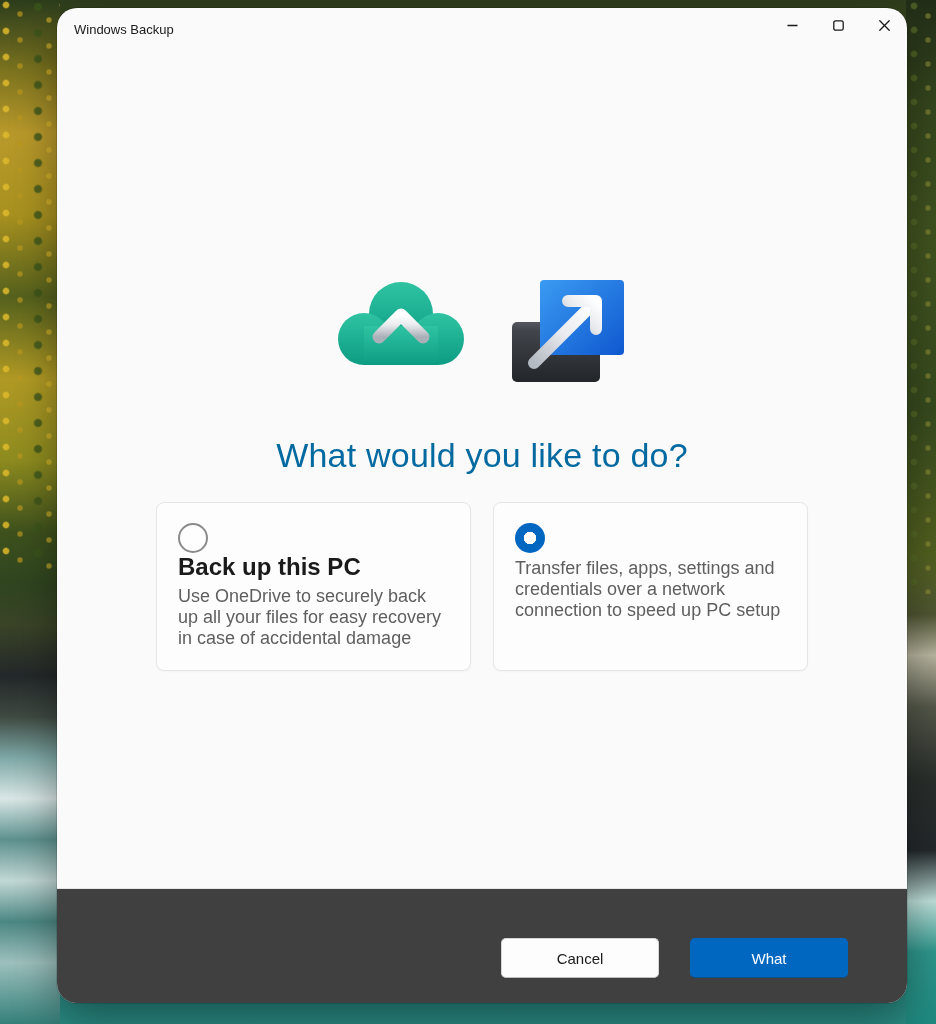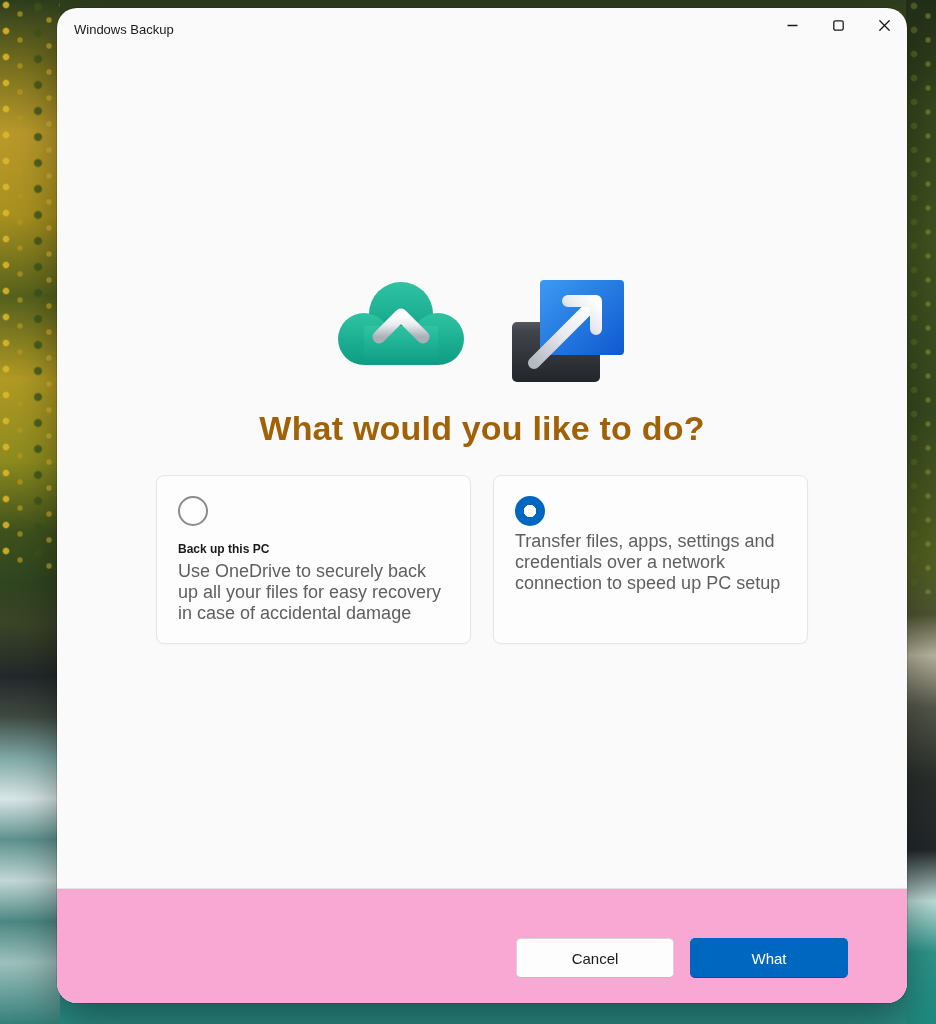--- a/index.html
+++ b/index.html
@@ -66,43 +66,43 @@
   .ctrl-btn {
     width:46px; height:34px; display:flex; align-items:center; justify-content:center;
     background:transparent; border:none; cursor:default; color:#1a1a1a;
   }
   .ctrl-btn svg { display:block; }
 
   .content { flex:1 1 auto; display:flex; flex-direction:column; align-items:center; }
 
   .icons-row { margin-top:225px; display:flex; align-items:flex-start; gap:42px; height:115px; }
 
-  .heading { margin-top:17px; font-size:34px; font-weight:700; color:#a16207; letter-spacing:.2px; }
+  .heading { margin-top:44px; font-size:34px; font-weight:400; color:#0369a1; letter-spacing:.2px; }
 
   .cards { margin-top:27px; display:flex; gap:22px; }
   .card {
     width:315px; height:169px; background:#fdfdfd;
     border:1px solid #e6e6e6; border-radius:8px;
     padding:20px 21px; cursor:pointer; text-align:left;
     box-shadow:0 1px 2px rgba(0,0,0,.03);
   }
   .radio {
     width:30px; height:30px; border-radius:50%;
     border:2px solid #8b8b8b; background:#fefefe;
   }
   .radio.selected {
     border:none;
     background: radial-gradient(circle, #ffffff 0 6px, #0067C0 6.5px 15px);
   }
-  .card-title { margin-top:16px; font-size:12px; font-weight:600; color:#1a1a1a; }
+  .card-title { margin-top:0; font-size:24px; font-weight:600; color:#1a1a1a; }
   .card-desc { margin-top:5px; font-size:18px; line-height:21px; color:#5f5f5f; }
 
   .footer {
-    flex:0 0 auto; height:115px; background:#f9a8d4; border-top:1px solid #e5e5e5;
-    display:flex; justify-content:flex-end; gap:16px; padding:49px 59px 0 0;
+    flex:0 0 auto; height:115px; background:#404040; border-top:1px solid #e5e5e5;
+    display:flex; justify-content:flex-end; gap:31px; padding:49px 59px 0 0;
   }
   .btn {
     width:158px; height:40px; border-radius:5px; font-size:15px;
     font-family:"Liberation Sans", sans-serif; cursor:pointer;
   }
   .btn-secondary {
     background:#fdfdfd; color:#1a1a1a;
     border:1px solid #d5d5d5; border-bottom-color:#bdbdbd;
   }
   .btn-primary {

